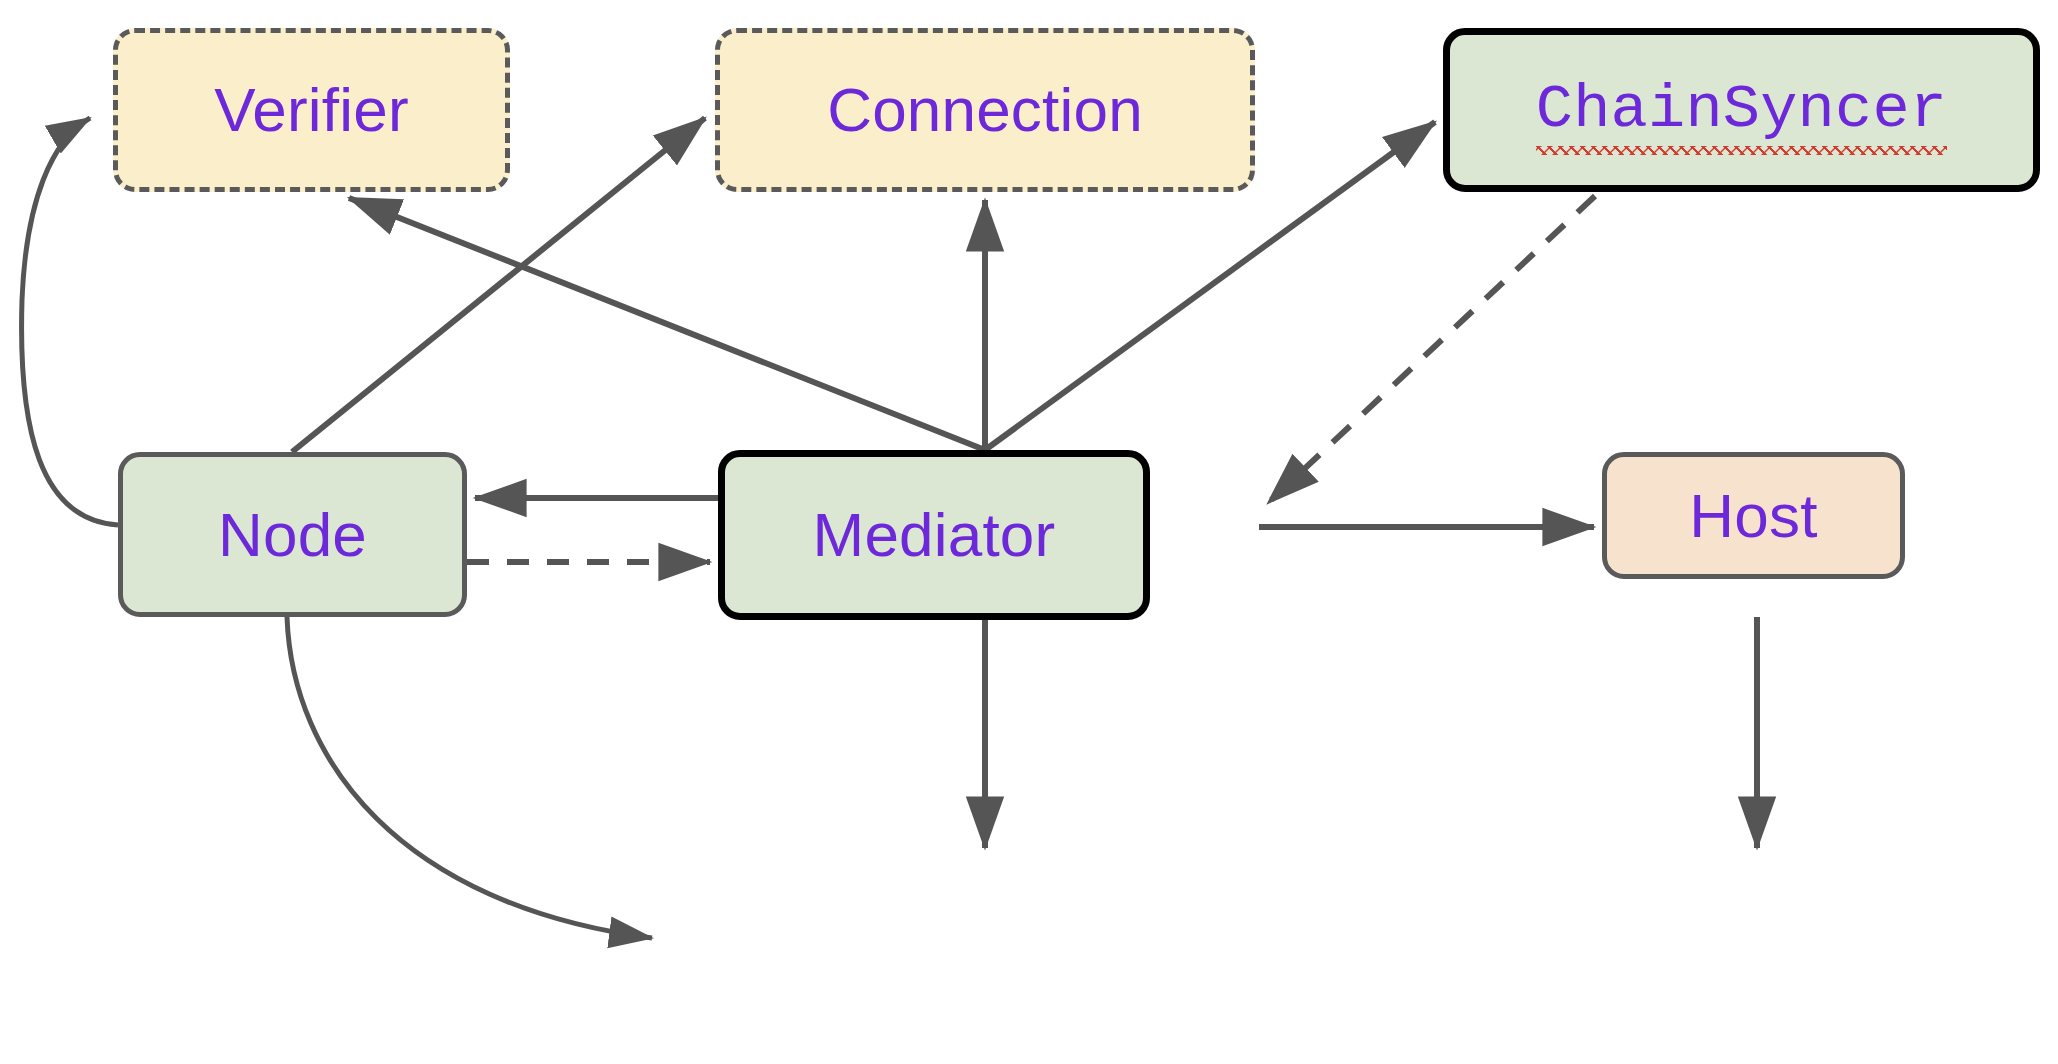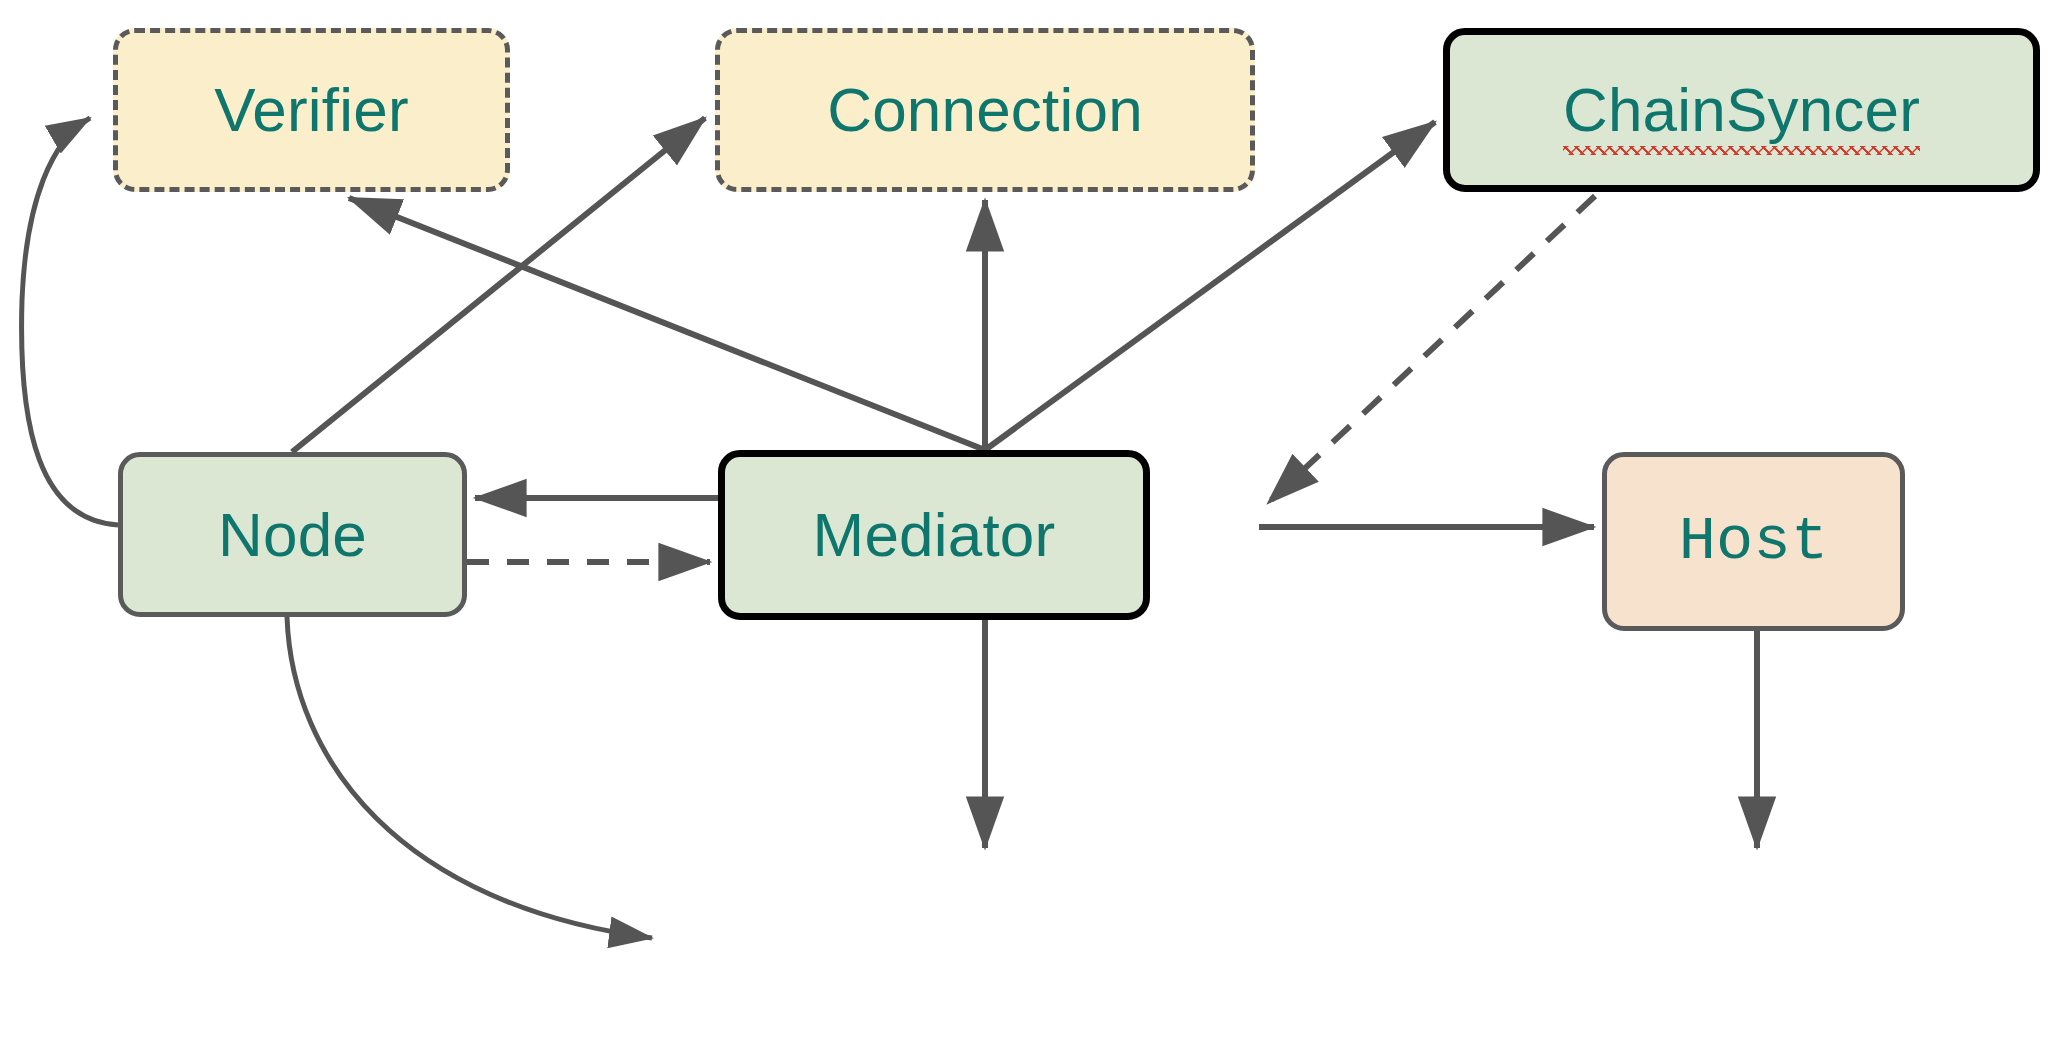--- a/index.html
+++ b/index.html
@@ -30,21 +30,21 @@
     box-sizing: border-box;
     display: flex;
     align-items: center;
     justify-content: center;
     border-radius: 22px;
     z-index: 5;
   }
   .node-label {
     position: relative;
     display: inline-block;
-    color: #0f766e;
+    color: #6d28d9;
     font-size: 62px;
     line-height: 1;
     white-space: nowrap;
     letter-spacing: 0.2px;
   }
   
   .misspelled::after {
     content: "";
     position: absolute;
     left: 0;
@@ -105,31 +105,31 @@
   </svg>
 
   <div class="node fill-cream border-dashed-grey" style="left:113px; top:28px; width:397px; height:164px;">
     <span class="node-label">Verifier</span>
   </div>
 
   <div class="node fill-cream border-dashed-grey" style="left:715px; top:28px; width:540px; height:164px;">
     <span class="node-label">Connection</span>
   </div>
 
-  <div class="node fill-green border-solid-black" style="left:1443px; top:28px; width:597px; height:164px;">
+  <div class="node fill-green border-solid-black" style="left:1443px; top:28px; width:597px; height:164px;font-family:Liberation Mono, monospace;">
     <span class="node-label misspelled">ChainSyncer</span>
   </div>
 
   <div class="node fill-green border-solid-grey" style="left:118px; top:452px; width:349px; height:165px;">
     <span class="node-label">Node</span>
   </div>
 
   <div class="node fill-green border-solid-black" style="left:718px; top:450px; width:432px; height:170px;">
     <span class="node-label">Mediator</span>
   </div>
 
-  <div class="node fill-peach border-solid-grey" style="left:1602px; top:452px; width:303px; height:179px;font-family:Liberation Mono, monospace;">
+  <div class="node fill-peach border-solid-grey" style="left:1602px; top:452px; width:303px; height:127px;">
     <span class="node-label">Host</span>
   </div>
 
 
 
 </div>
 
 </body></html>

